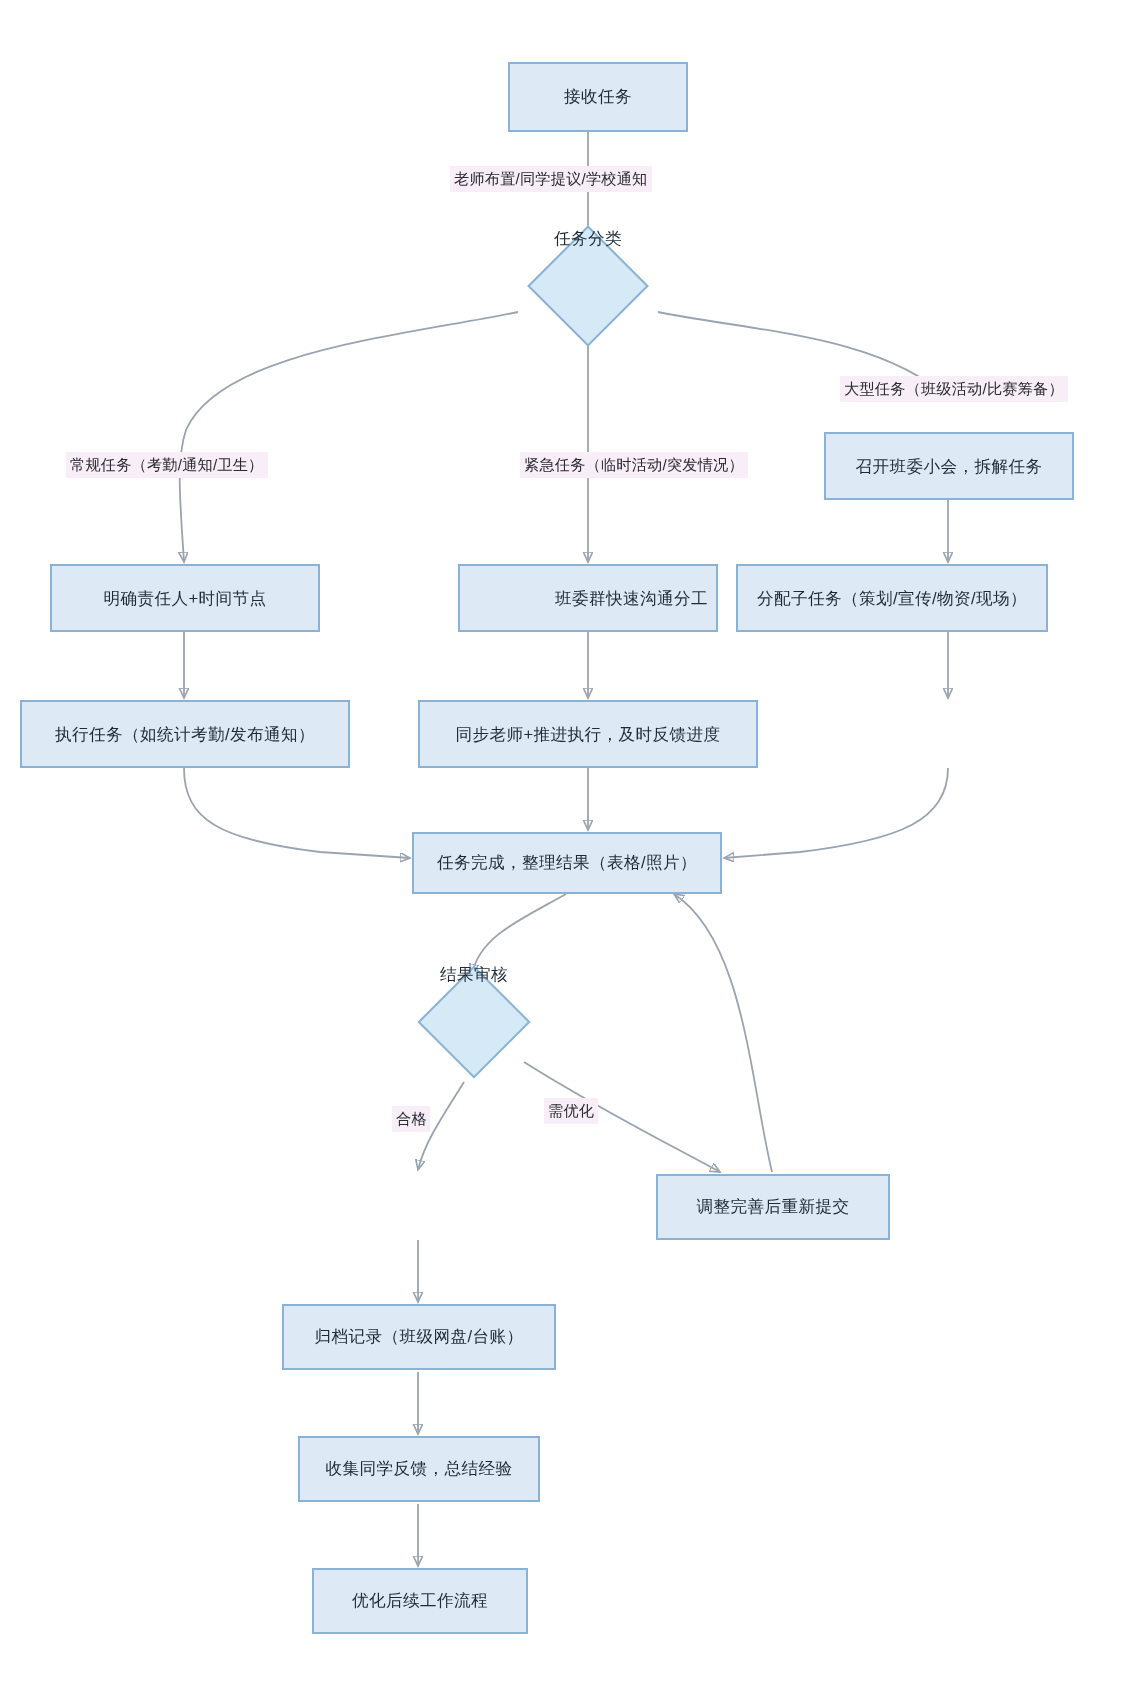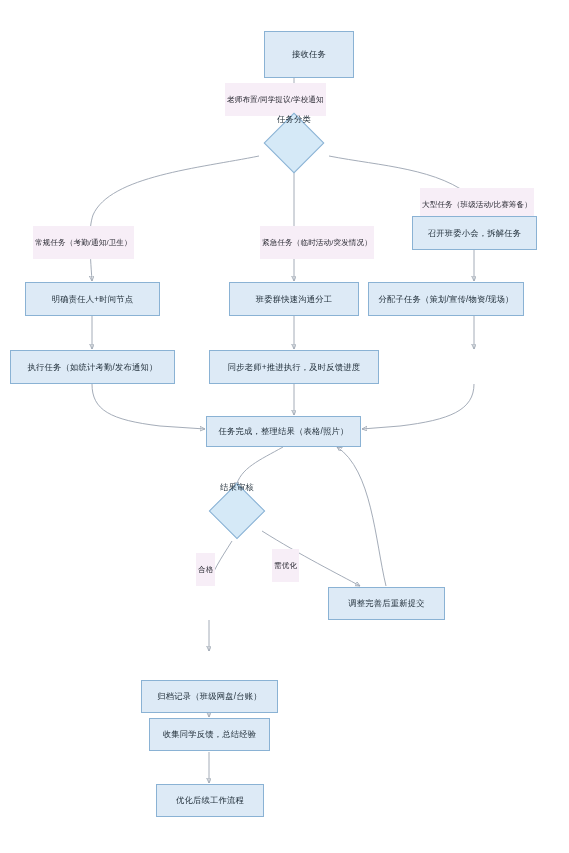--- a/index.html
+++ b/index.html
@@ -68,21 +68,21 @@
     font-size: 8.3px;
     color: #1d2b36;
     letter-spacing: 0.2px;
     white-space: nowrap;
   }
   .edge-label {
     position: absolute;
     font-size: 7.6px;
     color: #2a2a33;
     background: #f7eef7;
-    padding: 12px 2px;
+    padding: 2px 2px;
     white-space: nowrap;
     letter-spacing: 0.1px;
     line-height: 1.2;
   }
 </style>
 </head>
 <body>
 
 <div id="canvas">
 
@@ -117,21 +117,21 @@
 
     <path d="M262,531 C300,555 340,575 360,586" marker-end="url(#arrow)"></path>
 
     <path d="M386,586 C375,540 372,470 337,447" marker-end="url(#arrow)"></path>
 
     <path d="M209,620 L209,651" marker-end="url(#arrow)"></path>
     <path d="M209,686 L209,717" marker-end="url(#arrow)"></path>
     <path d="M209,752 L209,783" marker-end="url(#arrow)"></path>
   </svg>
 
-  <div class="node" style="left:264px; top:31px; width:90px; height:47px;">
+  <div class="node" style="left:254px; top:31px; width:90px; height:35px;">
     <span>接收任务</span>
   </div>
 
   <div class="edge-label" style="left:225px; top:83px;">
     <span>老师布置/同学提议/学校通知</span>
   </div>
 
   <div class="diamond-wrap" style="left:244px; top:114px; width:100px; height:58px;">
     <div class="diamond-shape" style="width:41px; height:41px;"></div>
     <span class="diamond-label">任务分类</span>
@@ -147,21 +147,21 @@
     <span>大型任务（班级活动/比赛筹备）</span>
   </div>
 
   <div class="node" style="left:10px; top:350px; width:165px; height:34px;">
     <span>执行任务（如统计考勤/发布通知）</span>
   </div>
   <div class="node" style="left:25px; top:282px; width:135px; height:34px;">
     <span>明确责任人+时间节点</span>
   </div>
 
-  <div class="node" style="left:229px; top:282px; width:130px; height:34px;">
+  <div class="node" style="left:229px; top:282px; width:130px; height:34px;justify-content:flex-end;">
     <span>班委群快速沟通分工</span>
   </div>
   <div class="node" style="left:209px; top:350px; width:170px; height:34px;">
     <span>同步老师+推进执行，及时反馈进度</span>
   </div>
 
   <div class="node" style="left:412px; top:216px; width:125px; height:34px;">
     <span>召开班委小会，拆解任务</span>
   </div>
   <div class="node" style="left:368px; top:282px; width:156px; height:34px;">
@@ -181,21 +181,21 @@
     <span>合格</span>
   </div>
   <div class="edge-label" style="left:272px; top:549px;">
     <span>需优化</span>
   </div>
 
   <div class="node" style="left:328px; top:587px; width:117px; height:33px;">
     <span>调整完善后重新提交</span>
   </div>
 
-  <div class="node" style="left:141px; top:652px; width:137px; height:33px;margin-top:28px;">
+  <div class="node" style="left:141px; top:652px; width:137px; height:33px;">
     <span>归档记录（班级网盘/台账）</span>
   </div>
   <div class="node" style="left:149px; top:718px; width:121px; height:33px;">
     <span>收集同学反馈，总结经验</span>
   </div>
   <div class="node" style="left:156px; top:784px; width:108px; height:33px;">
     <span>优化后续工作流程</span>
   </div>
 
 </div>

